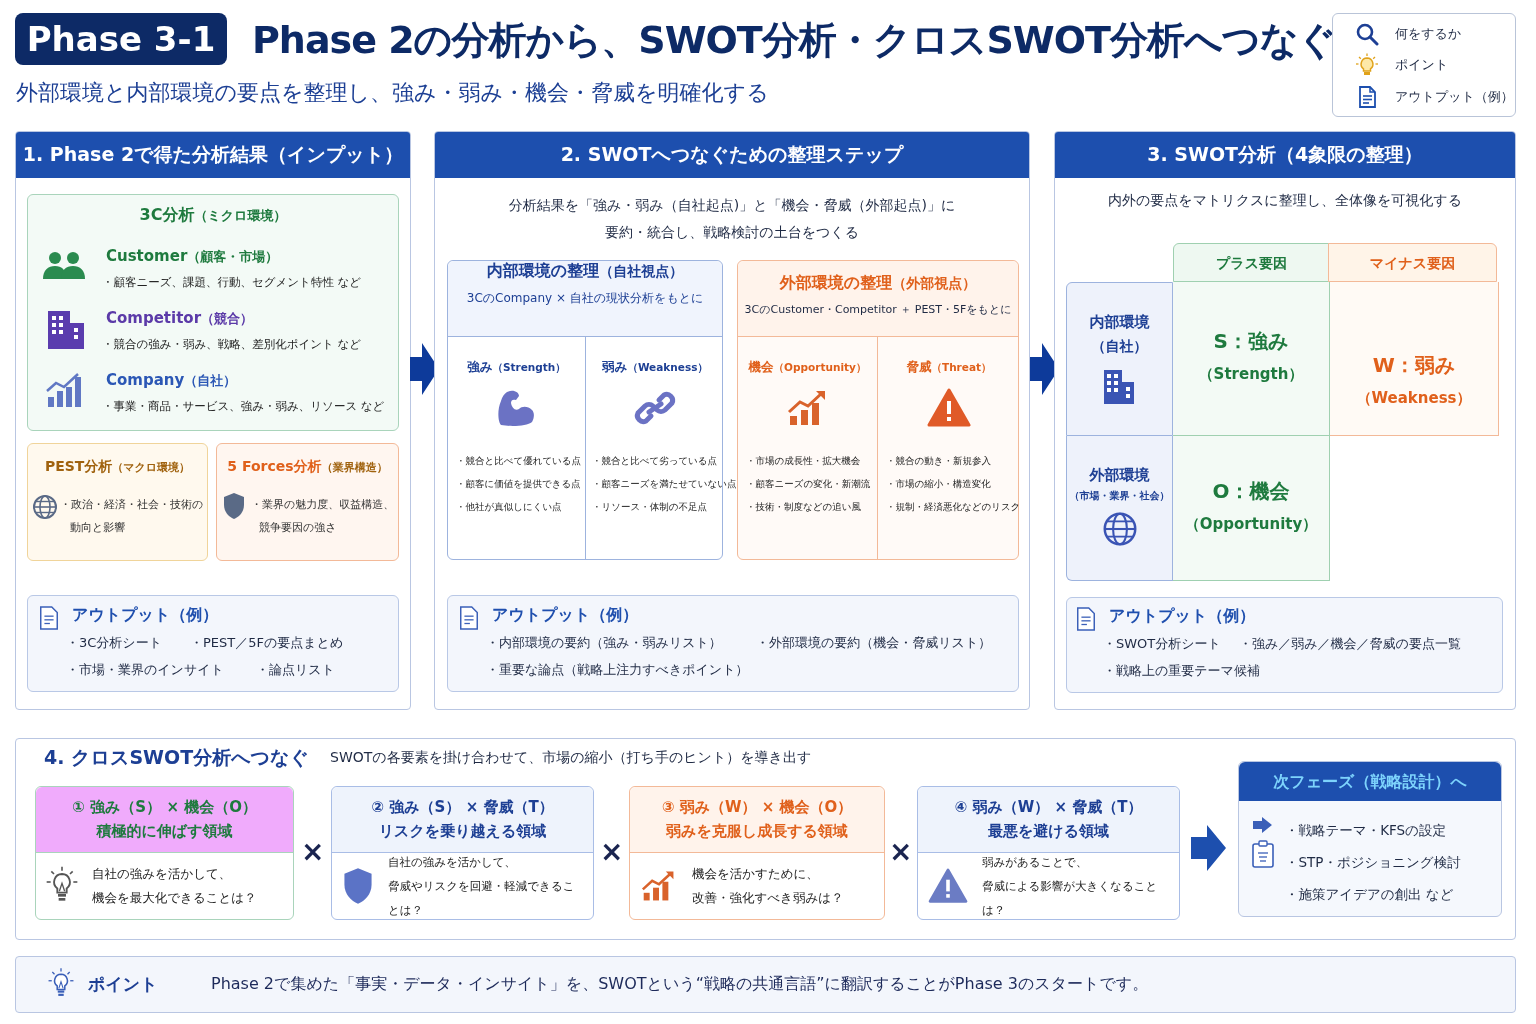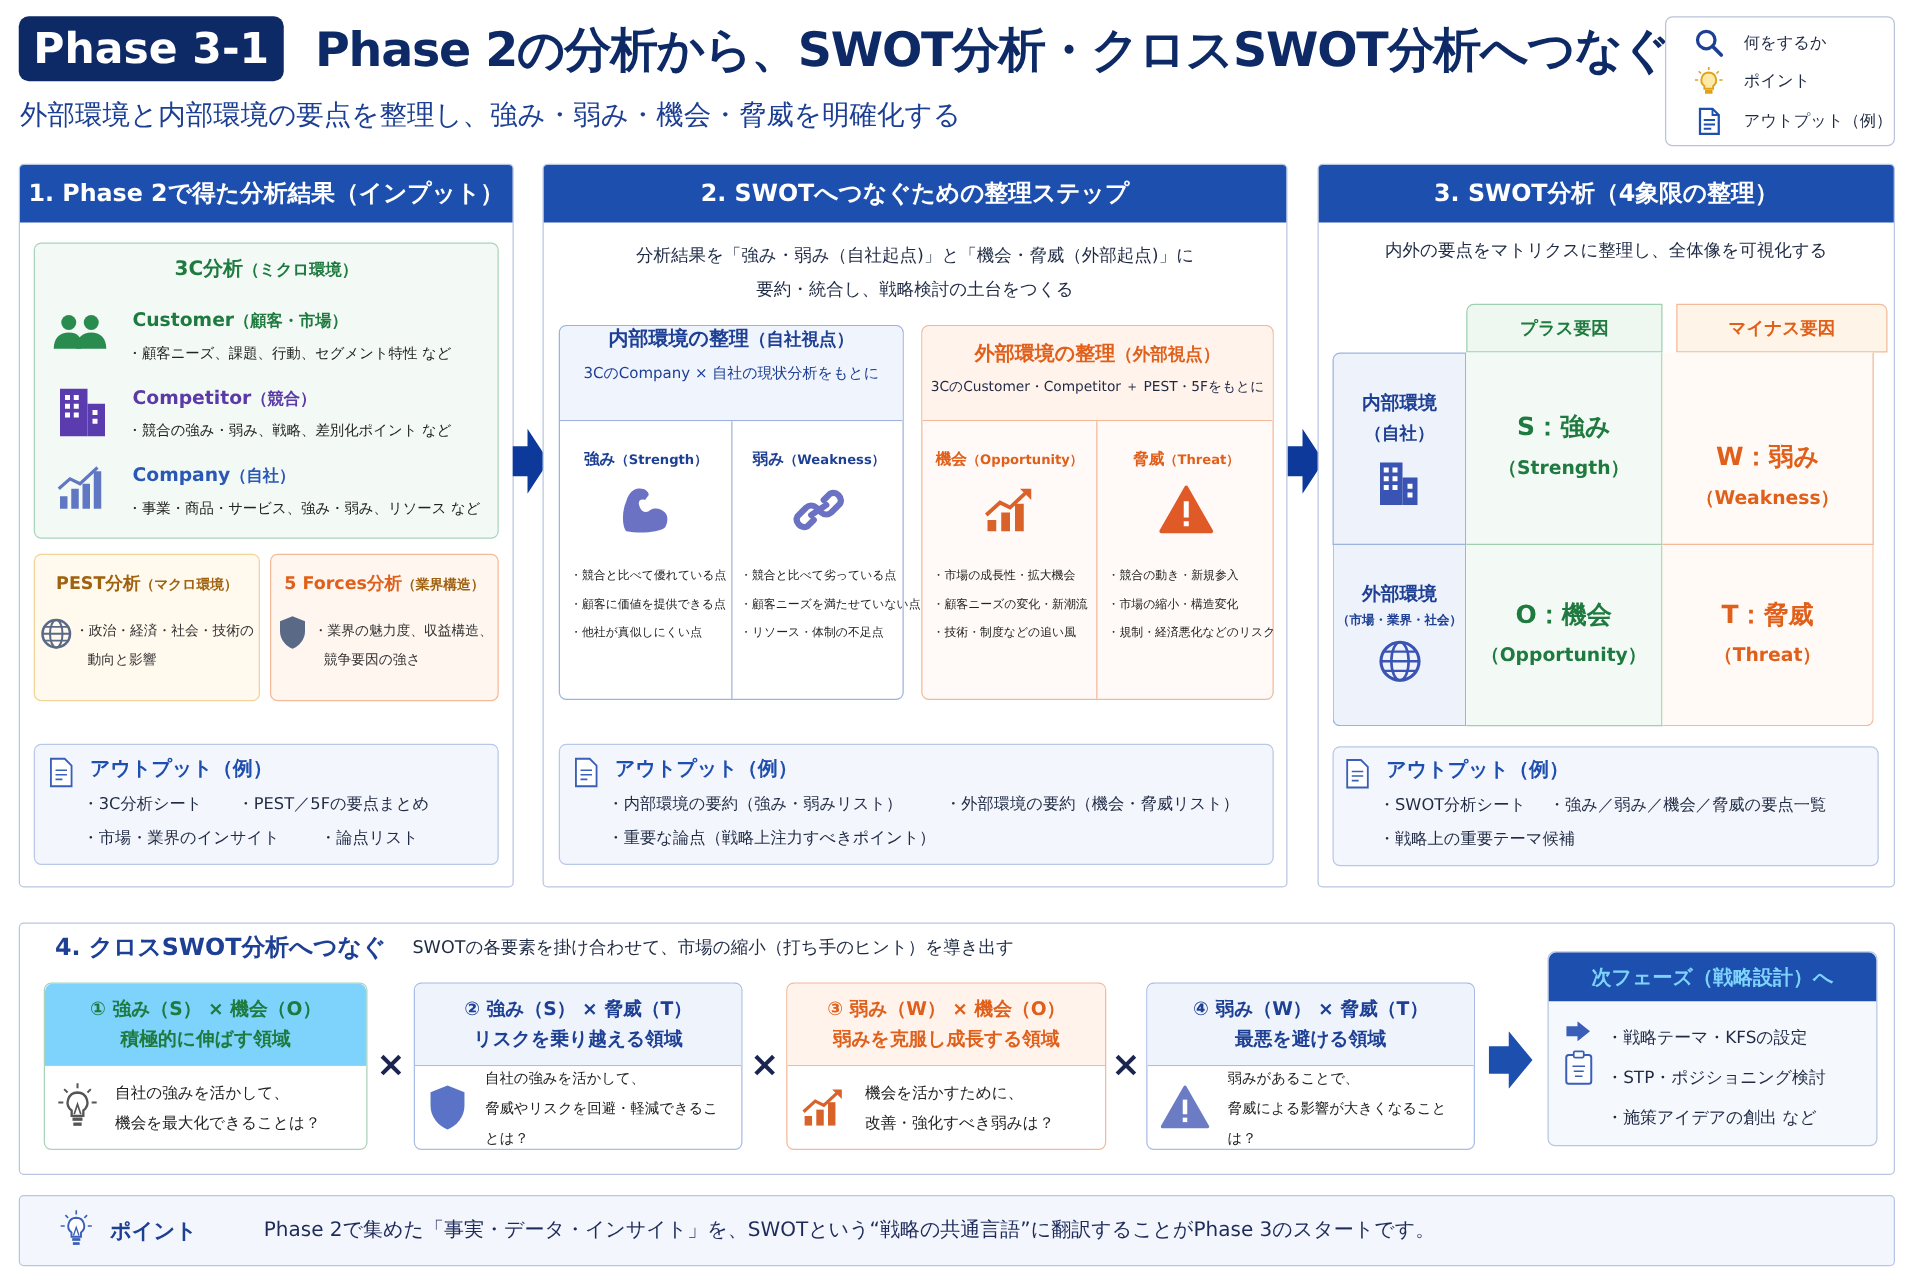--- a/index.html
+++ b/index.html
@@ -263,21 +263,21 @@
 
 <svg class="abs" style="left:1030px;top:343px" width="30" height="52" viewBox="0 0 30 52">
     <path d="M0 14h12V0l17 26-17 26V38H0z" fill="#0d3a9a"></path>
   </svg>
 
 <div class="abs panel" style="left:1054px;top:131px;width:462px;height:579px">
   <div class="panel-head">3. SWOT分析（4象限の整理）</div>
   <div class="center" style="margin-top:14px;font-size:14px;color:#1f2a44">内外の要点をマトリクスに整理し、全体像を可視化する</div>
 
   <div class="abs center" style="left:118px;top:111px;width:157px;height:39px;background:#eef8f1;border:1px solid #9fd0b0;border-radius:6px 0 0 0;font-size:14px;font-weight:bold;color:#1e7a3e;line-height:38px">プラス要因</div>
-  <div class="abs center" style="left:286px;top:111px;width:169px;height:39px;background:#fff4e8;border:1px solid #f3b998;border-radius:0 6px 0 0;font-size:14px;font-weight:bold;color:#e0601b;line-height:38px">マイナス要因</div>
+  <div class="abs center" style="left:273px;top:111px;width:169px;height:39px;background:#fff4e8;border:1px solid #f3b998;border-radius:0 6px 0 0;font-size:14px;font-weight:bold;color:#e0601b;line-height:38px">マイナス要因</div>
 
   <div class="abs center" style="left:11px;top:150px;width:107px;height:154px;background:#eef2fb;border:1px solid #9db3de;border-radius:6px 0 0 0">
     <div style="margin-top:30px;font-size:15px;font-weight:bold;color:#1d3f94">内部環境</div>
     <div style="margin-top:6px;font-size:14px;font-weight:bold;color:#1d3f94">（自社）</div>
     <svg width="36" height="38" viewBox="0 0 36 38" style="margin-top:12px">
         <rect x="2" y="2" width="18" height="34" fill="#3a54b4"></rect>
         <rect x="20" y="14" width="12" height="22" fill="#3a54b4"></rect>
         <g fill="#fff">
           <rect x="5" y="6" width="4" height="4"></rect>
           <rect x="12" y="6" width="4" height="4"></rect>
@@ -307,24 +307,20 @@
     <div style="margin-top:10px;font-size:15px;font-weight:bold;color:#1e7a3e">（Strength）</div>
   </div>
   <div class="abs center" style="left:275px;top:150px;width:169px;height:154px;background:#fffaf5;border-right:1px solid #f3b998;border-bottom:1px solid #f3b998">
     <div style="margin-top:70px;font-size:20px;font-weight:bold;color:#e0601b">W：弱み</div>
     <div style="margin-top:10px;font-size:15px;font-weight:bold;color:#e0601b">（Weakness）</div>
   </div>
   <div class="abs center" style="left:118px;top:304px;width:157px;height:145px;background:#f3faf5;border-right:1px solid #9fd0b0;border-bottom:1px solid #9fd0b0">
     <div style="margin-top:42px;font-size:20px;font-weight:bold;color:#1e7a3e">O：機会</div>
     <div style="margin-top:10px;font-size:15px;font-weight:bold;color:#1e7a3e">（Opportunity）</div>
   </div>
-  <div class="abs center" style="left:275px;top:304px;width:169px;height:145px;background:#fffaf5;border-right:1px solid #f3b998;border-bottom:1px solid #f3b998;border-radius:0 0 6px 0">
-    <div style="margin-top:42px;font-size:20px;font-weight:bold;color:#e0601b">T：脅威</div>
-    <div style="margin-top:10px;font-size:15px;font-weight:bold;color:#e0601b">（Threat）</div>
-  </div>
 
   <div class="out-box" style="left:11px;top:465px;width:437px;height:96px">
     <svg width="22" height="26" viewBox="0 0 24 26" style="position:absolute;left:8px;top:8px">
         <path d="M3 1h12l6 6v18H3z" fill="#fff" stroke="#3a5fb8" stroke-width="1.6"></path>
         <g stroke="#3a5fb8" stroke-width="1.4">
           <line x1="7" y1="11" x2="17" y2="11"></line>
           <line x1="7" y1="15" x2="17" y2="15"></line>
           <line x1="7" y1="19" x2="13" y2="19"></line>
         </g>
       </svg>
@@ -333,21 +329,21 @@
     <div class="out-item" style="position:absolute;left:172px;top:37px">・強み／弱み／機会／脅威の要点一覧</div>
     <div class="out-item" style="position:absolute;left:36px;top:64px">・戦略上の重要テーマ候補</div>
   </div>
 </div>
 
 <div class="abs" style="left:15px;top:738px;width:1501px;height:202px;border:1px solid #b9c6e2;border-radius:4px;background:#fff">
   <div class="abs" style="left:28px;top:6px;font-size:19px;font-weight:bold;color:#1d3f94;white-space:nowrap">4. クロスSWOT分析へつなぐ</div>
   <div class="abs" style="left:314px;top:10px;font-size:14px;color:#1f2a44;white-space:nowrap">SWOTの各要素を掛け合わせて、市場の縮小（打ち手のヒント）を導き出す</div>
 
   <div class="box" style="left:19px;top:47px;width:259px;height:134px;border:1px solid #a9d4bb;background:#fff">
-    <div class="card-head" style="background:#7dd3fc;border-color:#a9d4bb;color:#1e7a3e">
+    <div class="card-head" style="background:#f0abfc;border-color:#a9d4bb;color:#1e7a3e">
       <div class="l1">① 強み（S） × 機会（O）</div>
       <div class="l2">積極的に伸ばす領域</div>
     </div>
     <div class="card-body">
       <svg width="32" height="40" viewBox="0 0 24 30">
           <path d="M12 6a6 6 0 0 0-3.5 10.8V20h7v-3.2A6 6 0 0 0 12 6z" fill="#fff" stroke="#555" stroke-width="1.4"></path>
           <path d="M10 19l2-6 2 6" fill="none" stroke="#555" stroke-width="1"></path>
           <rect x="9" y="21" width="6" height="2" fill="#555"></rect>
           <rect x="9.5" y="24" width="5" height="2" fill="#555"></rect>
           <g stroke="#555" stroke-width="1.2">

